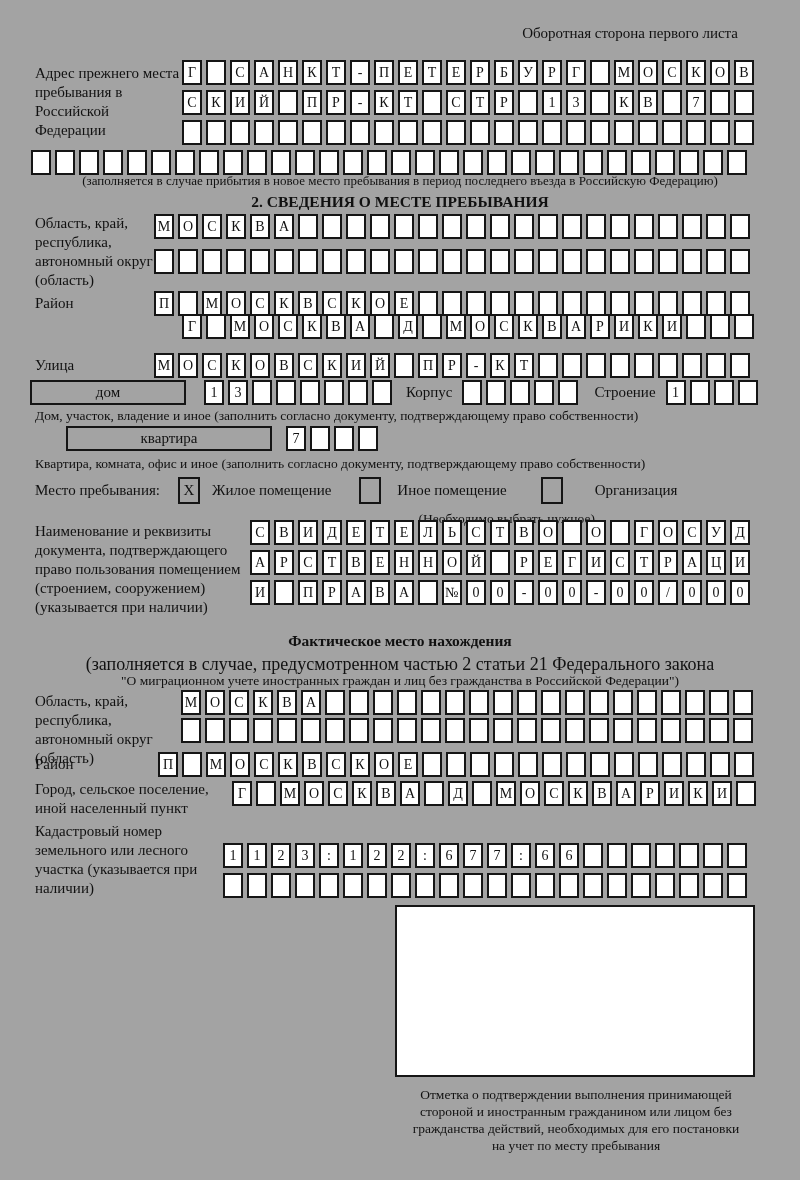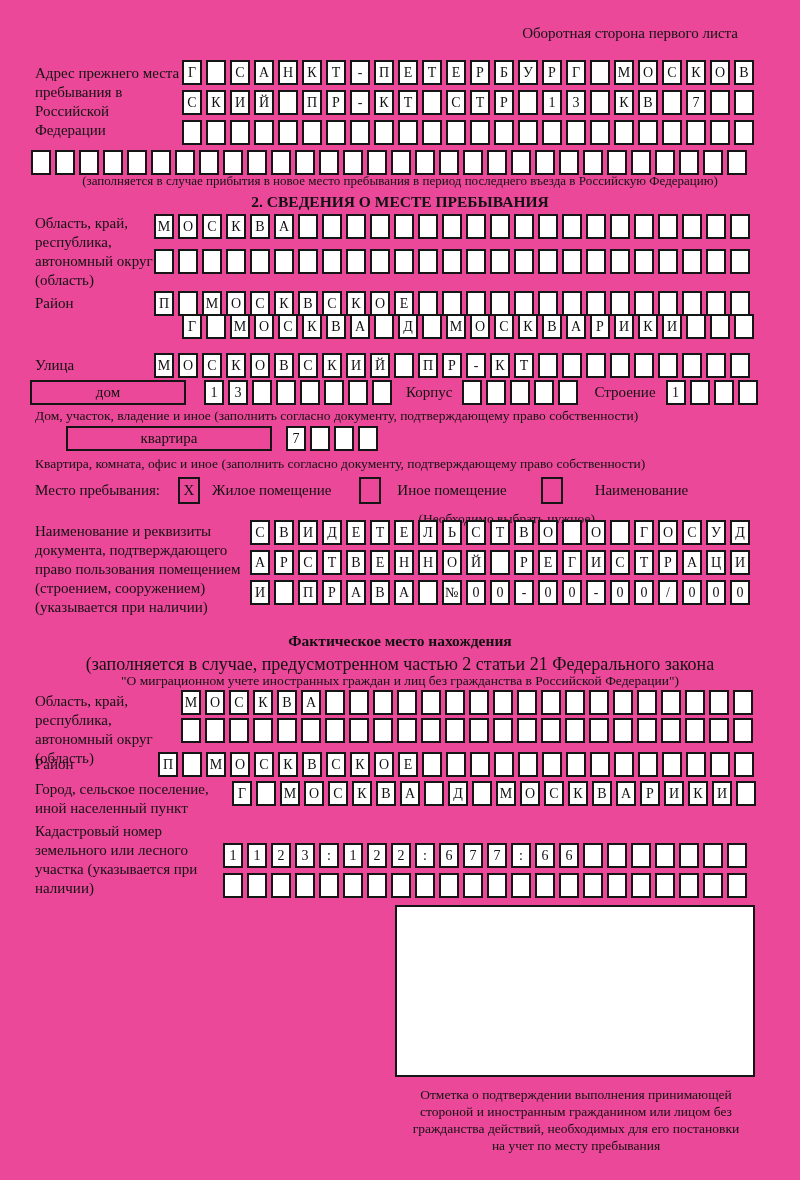--- a/index.html
+++ b/index.html
@@ -1,18 +1,18 @@
 <!DOCTYPE html>
 <html><head>
 <meta charset="utf-8">
 <style>
   html,body { margin:0; padding:0; background:#fff; }
   .page {
     position:relative; width:800px; height:1180px; margin:0 auto;
-    background:#ec4899; color:#111; overflow:hidden;
+    background:#a3a3a3; color:#111; overflow:hidden;
     font-family:"Liberation Serif","DejaVu Serif",serif;
   }
   .abs { position:absolute; }
   .lbl { font-size:15px; line-height:19px; color:#111; }
   .caption { font-size:13px; line-height:16px; color:#111; }
   .center { text-align:center; width:800px; left:0; }
   .title { font-size:15.5px; font-weight:bold; }
   .cellrow { display:flex; gap:4px; height:25px; }
   .rowscol { display:flex; flex-direction:column; }
   .cell {
@@ -342,21 +342,21 @@
   </div>
   <div class="abs caption" style="top:456px; left:35px; font-size:13.5px;">Квартира, комната, офис и иное (заполнить согласно документу, подтверждающему право собственности)</div>
 
   <div class="abs inlinerow" style="top:477px; left:35px;">
     <div class="lbl">Место пребывания:</div>
     <span class="checkbox" style="margin-left:14px;">X</span>
     <div class="lbl" style="margin-left:8px;">Жилое помещение</div>
     <span class="checkbox" style="margin-left:24px;"></span>
     <div class="lbl" style="margin-left:12px;">Иное помещение</div>
     <span class="checkbox" style="margin-left:30px;"></span>
-    <div class="lbl" style="margin-left:28px;">Наименование</div>
+    <div class="lbl" style="margin-left:28px;">Организация</div>
   </div>
   <div class="abs caption" style="top:511px; left:35px; width:560px; text-align:right; font-size:13.5px;">(Необходимо выбрать нужное)</div>
 
   <div class="abs lbl" style="top:522px; left:35px; width:215px;">Наименование и реквизиты документа, подтверждающего право пользования помещением (строением, сооружением) (указывается при наличии)</div>
   <div class="abs rowscol" style="top:520px; left:250px; gap:5px;">
     <div class="cellrow">
         <span class="cell">С</span>
         <span class="cell">В</span>
         <span class="cell">И</span>
         <span class="cell">Д</span>

